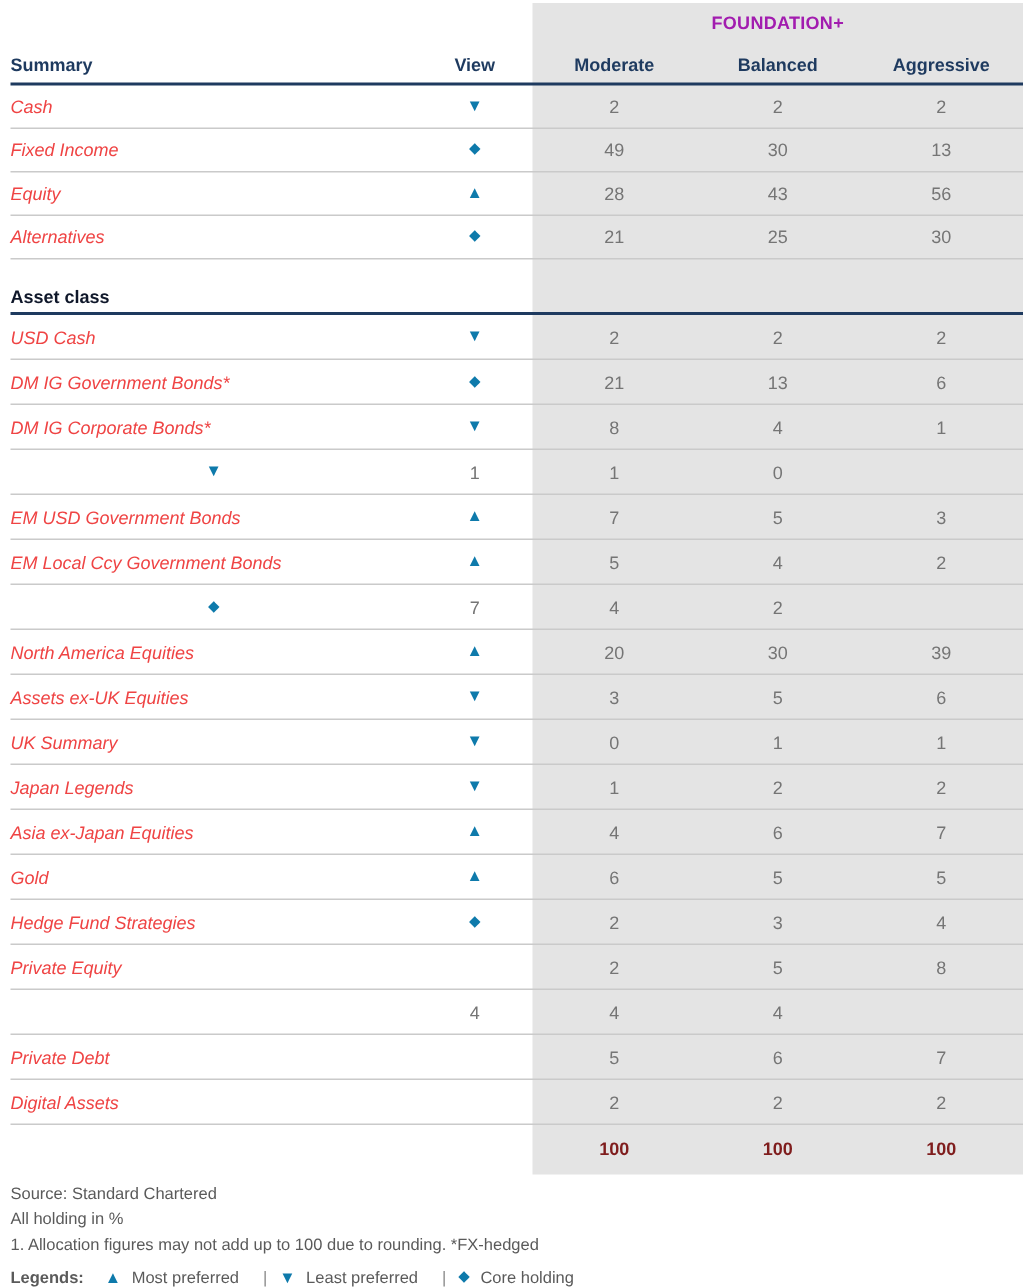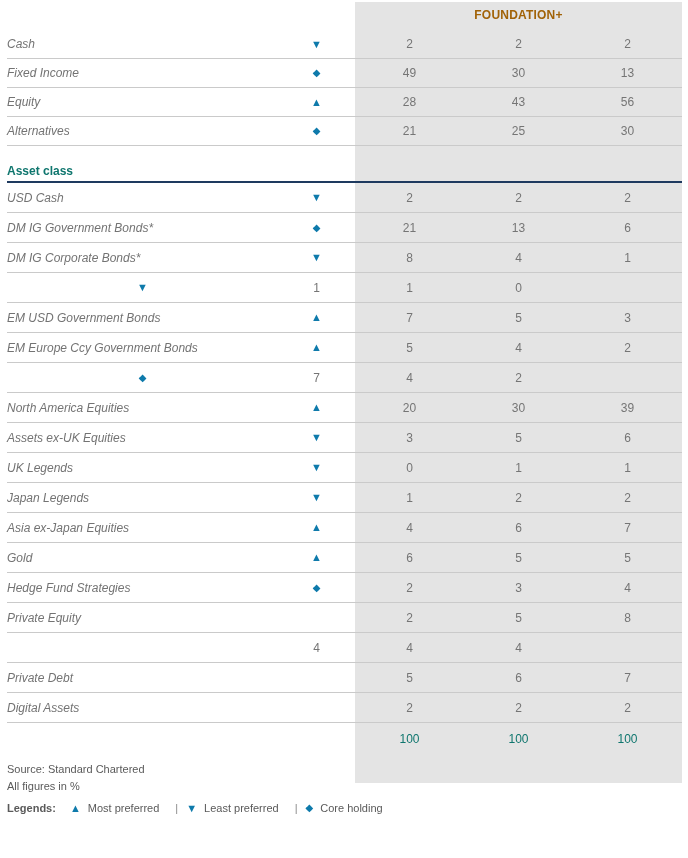--- a/index.html
+++ b/index.html
@@ -19,59 +19,66 @@
     display:grid;
     grid-template-columns:271px 77px 109px 109px 109px;
     width:675px;
     align-items:center;
     box-sizing:border-box;
   }
   .cell{display:block;}
   .band{height:30px;}
   .band-label{
     grid-column:3 / 6;text-align:center;
-    font-weight:bold;font-size:12px;color:#a16207;letter-spacing:.2px;
+    font-weight:bold;font-size:12px;color:#a21caf;letter-spacing:.2px;
   }
   .colhead{height:27px;border-bottom:2px solid #1e3a5f;}
   .colhead .cell{font-weight:bold;font-size:12px;color:#1e3a5f;}
   .view-h{text-align:center;}
   .val-h{text-align:center;}
   .data-row{border-bottom:1px solid #cacaca;}
   .summary-rows .data-row{height:29px;}
   .asset-rows .data-row{height:30px;}
-  .label{font-style:italic;font-size:12px;color:#737373;}
+  .label{font-style:italic;font-size:12px;color:#ef4444;}
   .view-cell{text-align:center;line-height:0;}
   .icon{color:#0e7aab;font-style:normal;font-size:11px;line-height:1;}
   .icon.core-holding{font-size:10px;}
   .val{text-align:center;font-size:12px;color:#757575;}
   .spacer{height:15px;}
   .section-head{height:22px;border-bottom:2px solid #1e3a5f;}
-  .section-head .cell{font-weight:bold;font-size:12px;color:#0f766e;}
+  .section-head .cell{font-weight:bold;font-size:12px;color:#0f172a;}
   .total-row{height:32px;}
-  .total-row .val{font-weight:normal;color:#0f766e;}
+  .total-row .val{font-weight:bold;color:#7f1d1d;}
   .footer{padding-left:7px;margin-top:6px;font-size:11px;color:#5a5a5a;}
   .footer .line{line-height:17px;}
   .legends{display:flex;align-items:center;margin-top:4px;line-height:18px;}
   .legends .lg-label{font-weight:bold;margin-right:14px;}
   .legend-item{display:flex;align-items:center;margin-right:8px;}
   .legend-item .icon{margin-right:7px;}
   .legend-sep{margin:0 8px;color:#8a8a8a;}
 </style>
 </head>
 <body>
 
 <div class="table-wrap">
   <div class="gray-band"></div>
 
   <div class="row band">
     <span class="cell"></span>
     <span class="cell"></span>
     <span class="cell band-label">FOUNDATION+</span>
   </div>
 
+  <div class="row colhead">
+    <span class="cell">Summary</span>
+    <span class="cell view-h">View</span>
+    <span class="cell val-h">Moderate</span>
+    <span class="cell val-h">Balanced</span>
+    <span class="cell val-h">Aggressive</span>
+  </div>
 
   <div class="summary-rows" id="summary-rows">
   <div class="row data-row">
     <span class="cell label">Cash</span>
     <span class="cell view-cell"><span class="icon least-preferred">▼</span></span>
     <span class="cell val">2</span>
     <span class="cell val">2</span>
     <span class="cell val">2</span>
   </div>
 
@@ -144,21 +151,21 @@
 
   <div class="row data-row">
     <span class="cell label">EM USD Government Bonds</span>
     <span class="cell view-cell"><span class="icon most-preferred">▲</span></span>
     <span class="cell val">7</span>
     <span class="cell val">5</span>
     <span class="cell val">3</span>
   </div>
 
   <div class="row data-row">
-    <span class="cell label">EM Europe Ccy Government Bonds</span>
+    <span class="cell label">EM Local Ccy Government Bonds</span>
     <span class="cell view-cell"><span class="icon most-preferred">▲</span></span>
     <span class="cell val">5</span>
     <span class="cell val">4</span>
     <span class="cell val">2</span>
   </div>
 
   <div class="row data-row">
     <span class="cell view-cell"><span class="icon core-holding">◆</span></span>
     <span class="cell val">7</span>
     <span class="cell val">4</span>
@@ -175,21 +182,21 @@
 
   <div class="row data-row">
     <span class="cell label">Assets ex-UK Equities</span>
     <span class="cell view-cell"><span class="icon least-preferred">▼</span></span>
     <span class="cell val">3</span>
     <span class="cell val">5</span>
     <span class="cell val">6</span>
   </div>
 
   <div class="row data-row">
-    <span class="cell label">UK Legends</span>
+    <span class="cell label">UK Summary</span>
     <span class="cell view-cell"><span class="icon least-preferred">▼</span></span>
     <span class="cell val">0</span>
     <span class="cell val">1</span>
     <span class="cell val">1</span>
   </div>
 
   <div class="row data-row">
     <span class="cell label">Japan Legends</span>
     <span class="cell view-cell"><span class="icon least-preferred">▼</span></span>
     <span class="cell val">1</span>
@@ -257,21 +264,22 @@
     <span class="cell"></span>
     <span class="cell"></span>
     <span class="cell val">100</span>
     <span class="cell val">100</span>
     <span class="cell val">100</span>
   </div>
 </div>
 
 <div class="footer">
   <div class="line">Source: Standard Chartered</div>
-  <div class="line">All figures in %</div>
+  <div class="line">All holding in %</div>
+  <div class="line">1. Allocation figures may not add up to 100 due to rounding. *FX-hedged</div>
   <div class="legends">
     <span class="lg-label">Legends:</span>
     <span class="legend-item">
       <span class="icon most-preferred">▲</span>
       <span>Most preferred</span>
     </span>
     <span class="legend-sep">|</span>
     <span class="legend-item">
       <span class="icon least-preferred">▼</span>
       <span>Least preferred</span>

